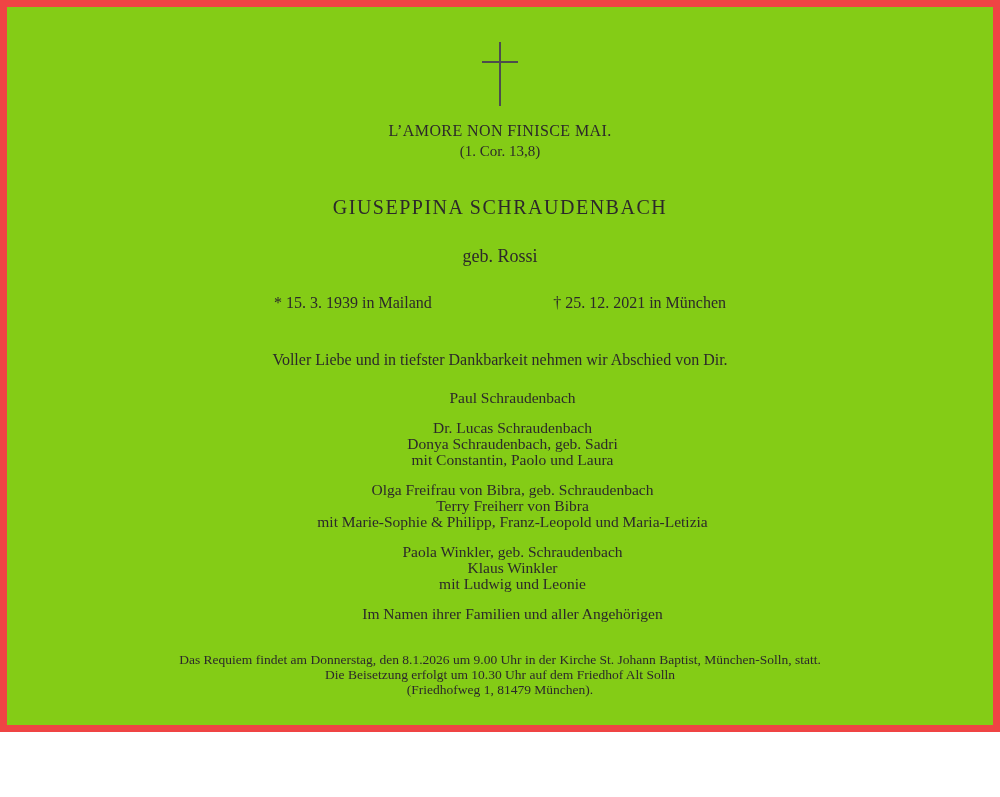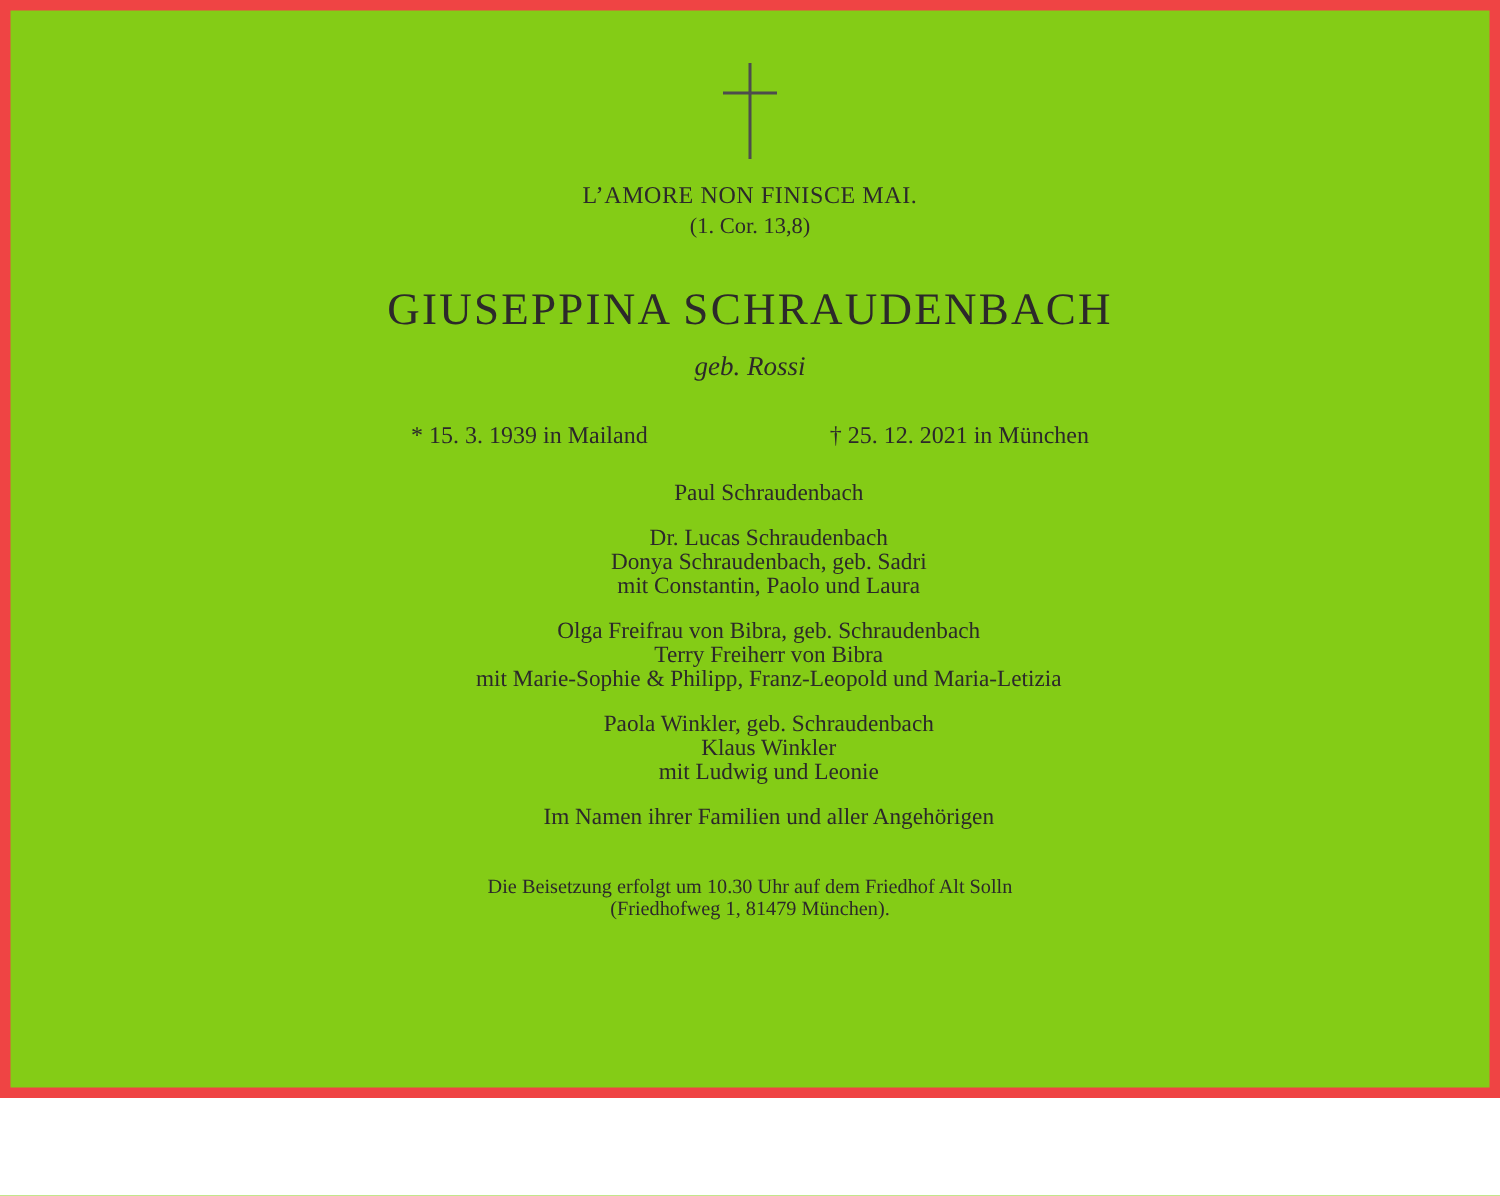--- a/index.html
+++ b/index.html
@@ -13,26 +13,26 @@
     font-family: "Liberation Serif", serif;
     color: #2c292a;
     overflow: hidden;
   }
   .cross { width: 36px; height: 64px; margin: 35px auto 0; display: block; }
   .motto { margin-top: 15px; font-size: 16px; line-height: 20px; letter-spacing: 0.4px; }
   .motto-source { font-size: 15px; line-height: 20px; }
   .intro { margin-top: 25px; font-size: 16px; line-height: 21px; }
   .name {
     margin: 28px 0 0;
-    font-size: 30px;
+    font-size: 20px;
     font-weight: normal;
     letter-spacing: 1.5px;
     line-height: 36px;
   }
-  .maiden { margin-top: 8px; font-size: 18px; line-height: 22px; font-style: italic; }
+  .maiden { margin-top: 20px; font-size: 18px; line-height: 22px; }
   .dates {
     margin: 26px auto 0;
     width: 452px;
     display: flex;
     justify-content: space-between;
     font-size: 16px;
     line-height: 20px;
   }
   .farewell { margin-top: 36px; font-size: 16px; line-height: 21px; }
   .mourners { margin-top: 20px; font-size: 15.5px; padding-left: 25px; }
@@ -54,20 +54,21 @@
 
 
   <h1 class="name">GIUSEPPINA SCHRAUDENBACH</h1>
   <div class="maiden">geb. Rossi</div>
 
   <div class="dates">
     <span>* 15. 3. 1939 in Mailand</span>
     <span>† 25. 12. 2021 in München</span>
   </div>
 
+  <div class="farewell">Voller Liebe und in tiefster Dankbarkeit nehmen wir Abschied von Dir.</div>
 
   <div class="mourners">
     <div class="group">
       <div>Paul Schraudenbach</div>
     </div>
     <div class="group">
       <div>Dr. Lucas Schraudenbach</div>
       <div>Donya Schraudenbach, geb. Sadri</div>
       <div>mit Constantin, Paolo und Laura</div>
     </div>
@@ -80,17 +81,18 @@
       <div>Paola Winkler, geb. Schraudenbach</div>
       <div>Klaus Winkler</div>
       <div>mit Ludwig und Leonie</div>
     </div>
     <div class="group">
       <div>Im Namen ihrer Familien und aller Angehörigen</div>
     </div>
   </div>
 
   <div class="footer">
+    <div>Das Requiem findet am Donnerstag, den 8.1.2026 um 9.00 Uhr in der Kirche St. Johann Baptist, München-Solln, statt.</div>
     <div>Die Beisetzung erfolgt um 10.30 Uhr auf dem Friedhof Alt Solln</div>
     <div>(Friedhofweg 1, 81479 München).</div>
   </div>
 
 </div>
 
 </body></html>

